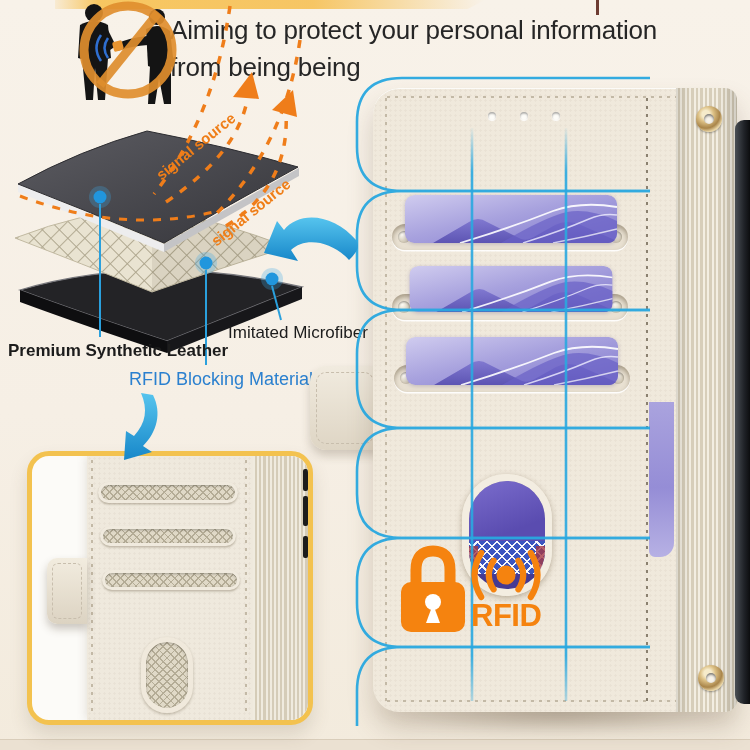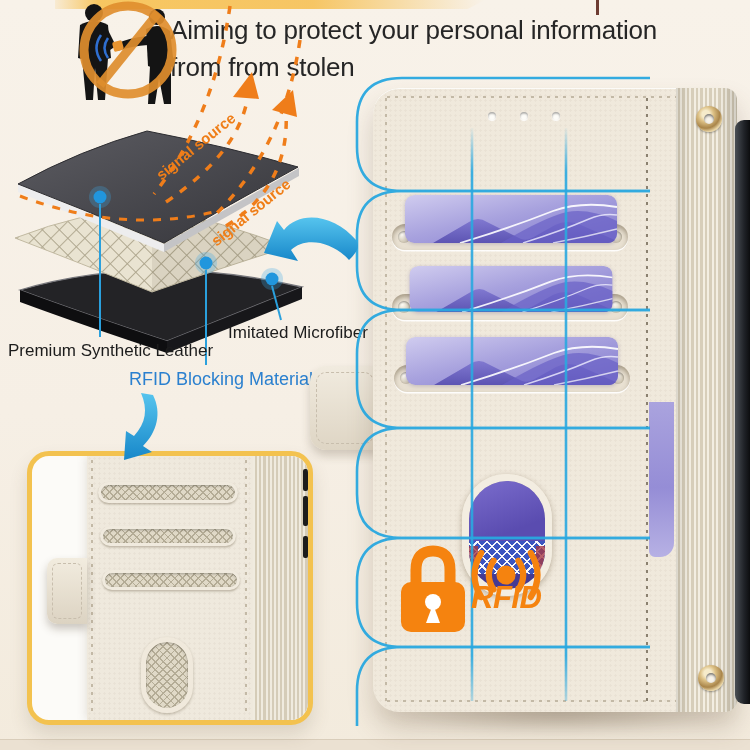--- a/index.html
+++ b/index.html
@@ -10,21 +10,21 @@
   }
   .abs{position:absolute;}
   
   #top-band{left:55px;top:0;width:430px;height:9px;
     background:linear-gradient(90deg,rgba(247,193,84,.15),rgba(247,196,90,.95) 10%,rgba(246,193,86,.9) 60%,rgba(246,193,86,0));
     clip-path:polygon(0 0,100% 0,96% 100%,0 100%);}
   #hang-string{left:596px;top:0;width:3px;height:15px;background:#6e3c32;}
   #heading{left:170px;top:12px;width:560px;color:#262626;font-size:26px;line-height:37px;letter-spacing:-.2px;}
   
   .lbl{white-space:nowrap;color:#1c1c1c;font-size:17px;}
-  #lbl-leather{left:8px;top:341px;}
+  #lbl-leather{left:8px;top:341px;font-weight:bold;}
   #lbl-rfid{left:129px;top:369px;color:#2b80cf;font-size:18px;}
   #lbl-micro{left:228px;top:323px;}
   .sig{white-space:nowrap;color:#ef7e18;font-size:15px;font-weight:bold;transform-origin:left center;}
   #sig1{left:158px;top:168px;transform:rotate(-39deg);}
   #sig2{left:213px;top:234px;transform:rotate(-39deg);}
   
   #case-shadow{left:372px;top:688px;width:372px;height:46px;
     background:radial-gradient(ellipse at 50% 50%,rgba(70,52,28,.28),rgba(70,52,28,0) 70%);filter:blur(6px);}
   #clasp-strap{left:310px;top:366px;width:70px;height:84px;background:linear-gradient(180deg,#f1ebdf,#ded5c4);
     border-radius:16px 0 0 16px;box-shadow:0 6px 10px rgba(60,45,25,.2);}
@@ -59,21 +59,21 @@
   
   #camera-cutout{left:462px;top:474px;width:90px;height:122px;border-radius:46px;border:7px solid #f3ede1;
     box-sizing:border-box;overflow:hidden;box-shadow:0 2px 6px rgba(80,60,30,.35), inset 0 1px 4px rgba(0,0,0,.35);}
   #cam-purple{position:absolute;left:0;top:0;width:100%;height:56%;background:linear-gradient(160deg,#7b6dcd,#5a4cb0 75%);}
   #cam-mesh{position:absolute;left:0;top:56%;width:100%;height:30%;background-color:#3b55c0;
     background-image:repeating-linear-gradient(45deg,rgba(255,255,255,.95) 0 1.6px,transparent 1.6px 7px),
                      repeating-linear-gradient(-45deg,rgba(255,255,255,.95) 0 1.6px,transparent 1.6px 7px);}
   #cam-bottom{position:absolute;left:0;top:86%;width:100%;height:14%;background:#453a93;}
   .cam-red{position:absolute;top:60%;width:9px;height:26%;background:#a63844;opacity:.8;}
   
-  #rfid-word{left:471px;top:580px;color:#f5830f;font-size:31px;font-weight:bold;letter-spacing:-.5px;font-style:italic;}
+  #rfid-word{left:471px;top:598px;color:#f5830f;font-size:31px;font-weight:bold;letter-spacing:-.5px;}
   #blocking-word{left:394px;top:629px;color:#f5830f;font-size:28px;font-weight:bold;letter-spacing:-.5px;}
   
   #frame{left:27px;top:451px;width:286px;height:274px;border:5px solid #f3c24f;border-radius:22px;
     box-sizing:border-box;background:#fcfbf8;overflow:hidden;box-shadow:0 10px 18px rgba(90,75,55,.15);}
   .mesh{background-color:#e0d9c7;
     background-image:repeating-linear-gradient(45deg,#b4ac96 0 1.3px,transparent 1.3px 5.5px),
                      repeating-linear-gradient(-45deg,#b4ac96 0 1.3px,transparent 1.3px 5.5px);}
   #f-panel{position:absolute;left:55px;top:0;width:166px;height:100%;background:#efe9dd;
     background-image:radial-gradient(rgba(120,100,70,.05) 1px,transparent 1.4px);background-size:5px 5px;
     box-shadow:0 0 10px rgba(90,70,45,.18);}
@@ -136,21 +136,21 @@
       </g>
     </defs>
   </svg>
 
   <div class="abs" id="top-band"></div>
   <div class="abs" id="hang-string"></div>
   <div class="abs" style="left:0;top:739px;width:750px;height:11px;background:#ebe1d2;border-top:1px solid #d9cdba;"></div>
 
   <div class="abs" id="heading">
     <div>Aiming to protect your personal information</div>
-    <div>from from stolen</div>
+    <div>from being being</div>
   </div>
 
   <svg class="abs" style="left:58px;top:0" width="132" height="112" viewBox="0 0 132 112">
     <g fill="#141414">
       <circle cx="36" cy="13" r="9"></circle>
       <path d="M22,25 Q36,17 50,25 L53,58 Q36,64 20,58 Z"></path>
       <path d="M24,58 L28,100 L35,100 L37,68 L40,100 L47,100 L50,58 Z"></path>
       <path d="M49,28 L58,46 L52,50 L44,34 Z"></path>
       <circle cx="99" cy="17" r="8"></circle>
       <path d="M88,29 Q101,22 112,31 L116,66 Q102,72 90,66 Z"></path>

